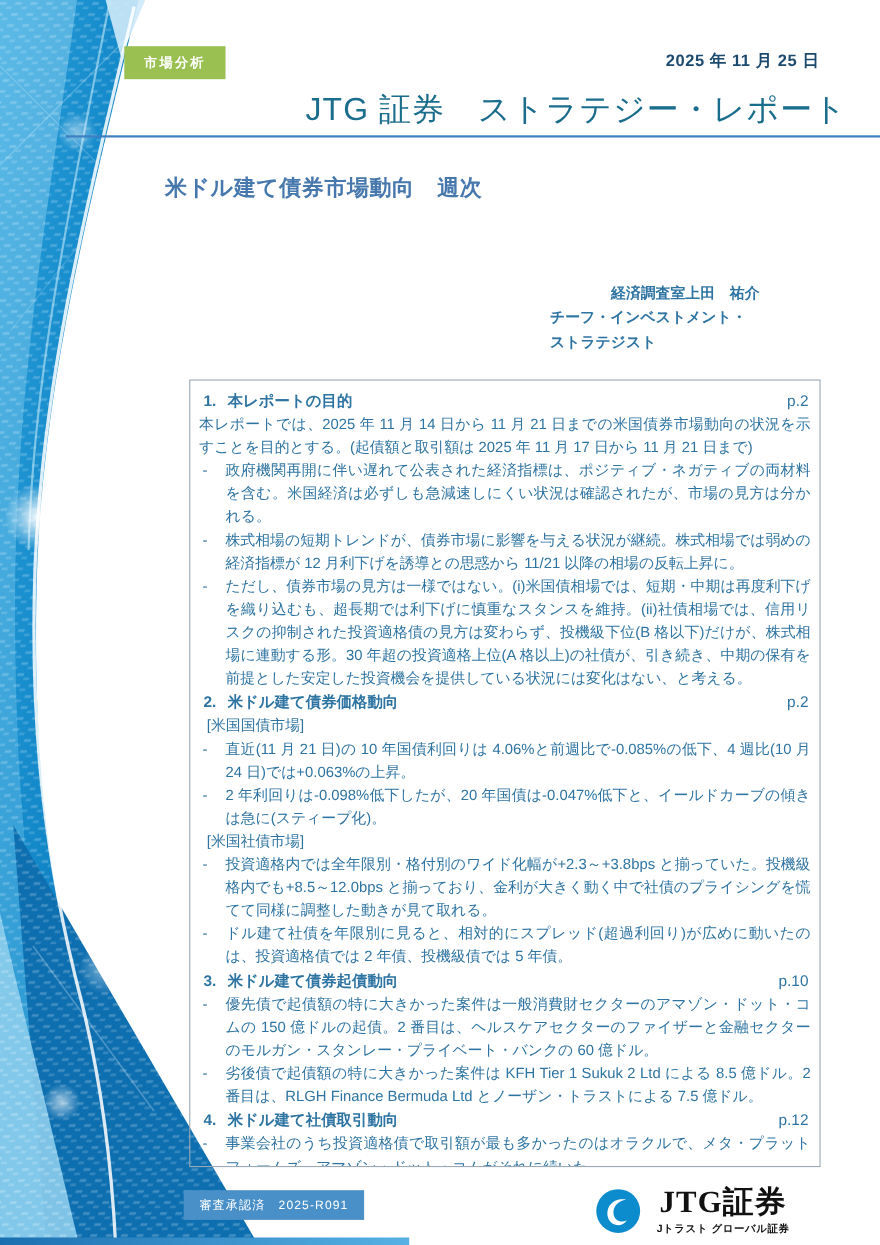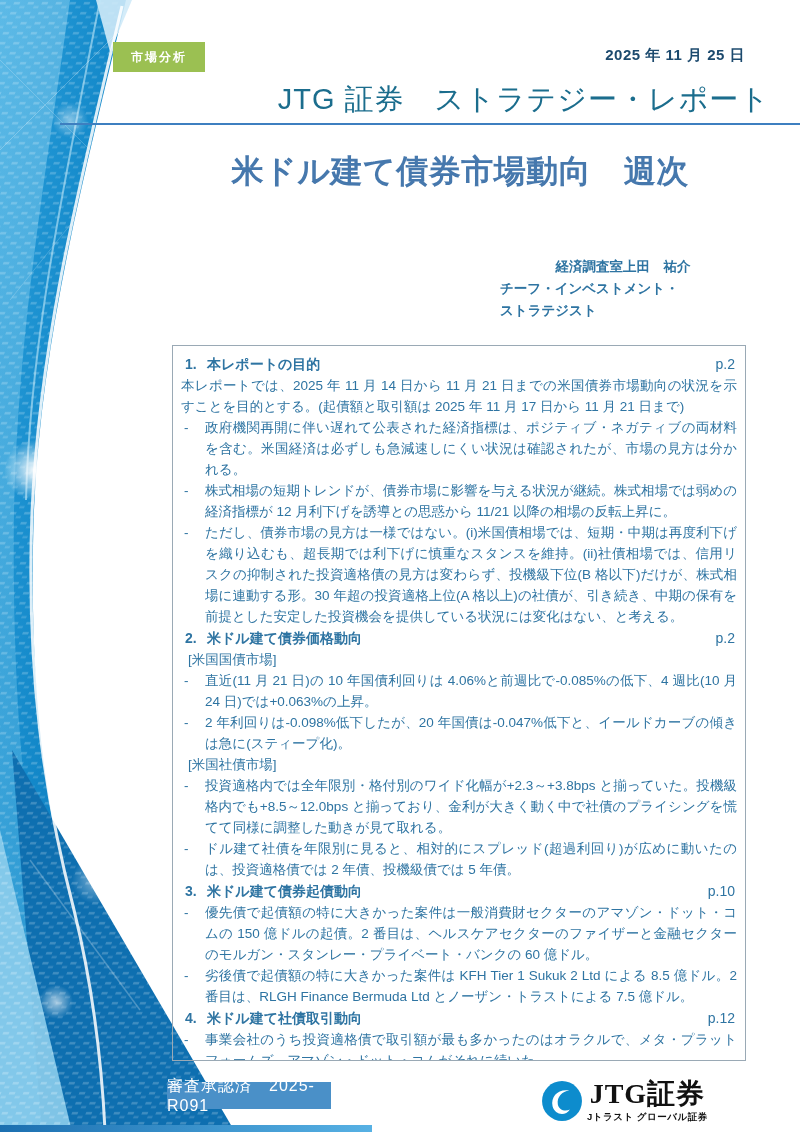--- a/index.html
+++ b/index.html
@@ -14,46 +14,46 @@
     background:linear-gradient(90deg,#1b6fb0,#57b1e4);}
   
   .badge{position:absolute;left:113px;top:42px;min-width:92px;height:30px;
     background:var(--badge_bg);color:var(--badge_text);font-size:12px;font-weight:bold;
     display:flex;align-items:center;justify-content:center;letter-spacing:2px;box-sizing:border-box;padding:0 10px;}
   .date{position:absolute;top:46px;right:55px;color:var(--date);font-size:15px;font-weight:bold;letter-spacing:0.5px;}
   .doc-title{position:absolute;left:100px;right:30px;top:80px;text-align:right;
     font-size:29px;font-weight:normal;color:var(--title);letter-spacing:1px;}
   .hr{position:absolute;left:60px;right:0;top:123px;height:2px;background:var(--rule);}
   
-  .subtitle{position:absolute;left:150px;width:620px;top:153px;text-align:center;
-    color:var(--subtitle);font-weight:bold;font-size:32px;line-height:37px;letter-spacing:0.5px;}
+  .subtitle{position:absolute;left:150px;width:620px;top:153px;text-align:left;
+    color:var(--subtitle);font-weight:bold;font-size:20px;line-height:37px;letter-spacing:0.5px;}
   
   .author{position:absolute;left:500px;width:246px;top:256px;color:var(--body);
     font-weight:bold;font-size:13.5px;line-height:22px;}
   .author-row1{display:flex;justify-content:center;}
   
   .content{position:absolute;left:172px;top:345px;width:574px;height:716px;
     border:1px solid var(--box_border);box-sizing:border-box;padding:7px 8px;
     color:var(--body);font-size:13.5px;line-height:21px;text-align:justify;overflow:hidden;}
   .sec-head{display:flex;font-weight:bold;font-size:14px;align-items:baseline;margin-top:1px;}
   .sec-num{flex:0 0 26px;padding-left:4px;box-sizing:border-box;}
   .sec-title{flex:1;text-align:left;}
   .sec-page{font-weight:normal;padding-right:2px;}
   .intro{margin:0;}
   .bracket{padding-left:7px;text-align:left;}
   .bullet{display:flex;}
   .dash{flex:0 0 24px;padding-left:3px;box-sizing:border-box;}
   .btext{flex:1;display:block;}
   
   .approval{position:absolute;left:167px;top:1082px;width:164px;height:27px;
-    background:var(--approval_bg);color:var(--approval_text);font-size:16px;
+    background:var(--approval_bg);color:var(--approval_text);font-size:11px;
     display:flex;align-items:center;justify-content:center;letter-spacing:1px;}
   .logo{position:absolute;left:541px;top:1078px;display:flex;align-items:flex-start;}
   .logo-mark{width:42px;height:42px;margin-top:2px;}
-  .logo-texts{margin-left:4px;display:flex;flex-direction:column;align-items:center;}
+  .logo-texts{margin-left:14px;display:flex;flex-direction:column;align-items:center;}
   .logo-name{font-size:28px;font-weight:bold;color:var(--logo_text);letter-spacing:1px;line-height:32px;
     font-family:"Liberation Serif",serif;}
   .logo-sub{font-size:9.5px;font-weight:bold;color:var(--logo_text);letter-spacing:0.5px;margin-top:1px;}
 </style>
 </head>
 <body>
 
 <div class="page" style="--badge_bg: #9bc052; --badge_text: #ffffff; --title: #1b6d8d; --date: #1c4a6e; --rule: #3d7fc0; --subtitle: #4678ad; --body: #2e74a2; --box_border: #9aa9b5; --approval_bg: #4a90c8; --approval_text: #ffffff; --logo_blue: #0d8ccd; --logo_text: #111111;">
 
   <svg class="deco" viewBox="0 0 240 1132" xmlns="http://www.w3.org/2000/svg">

